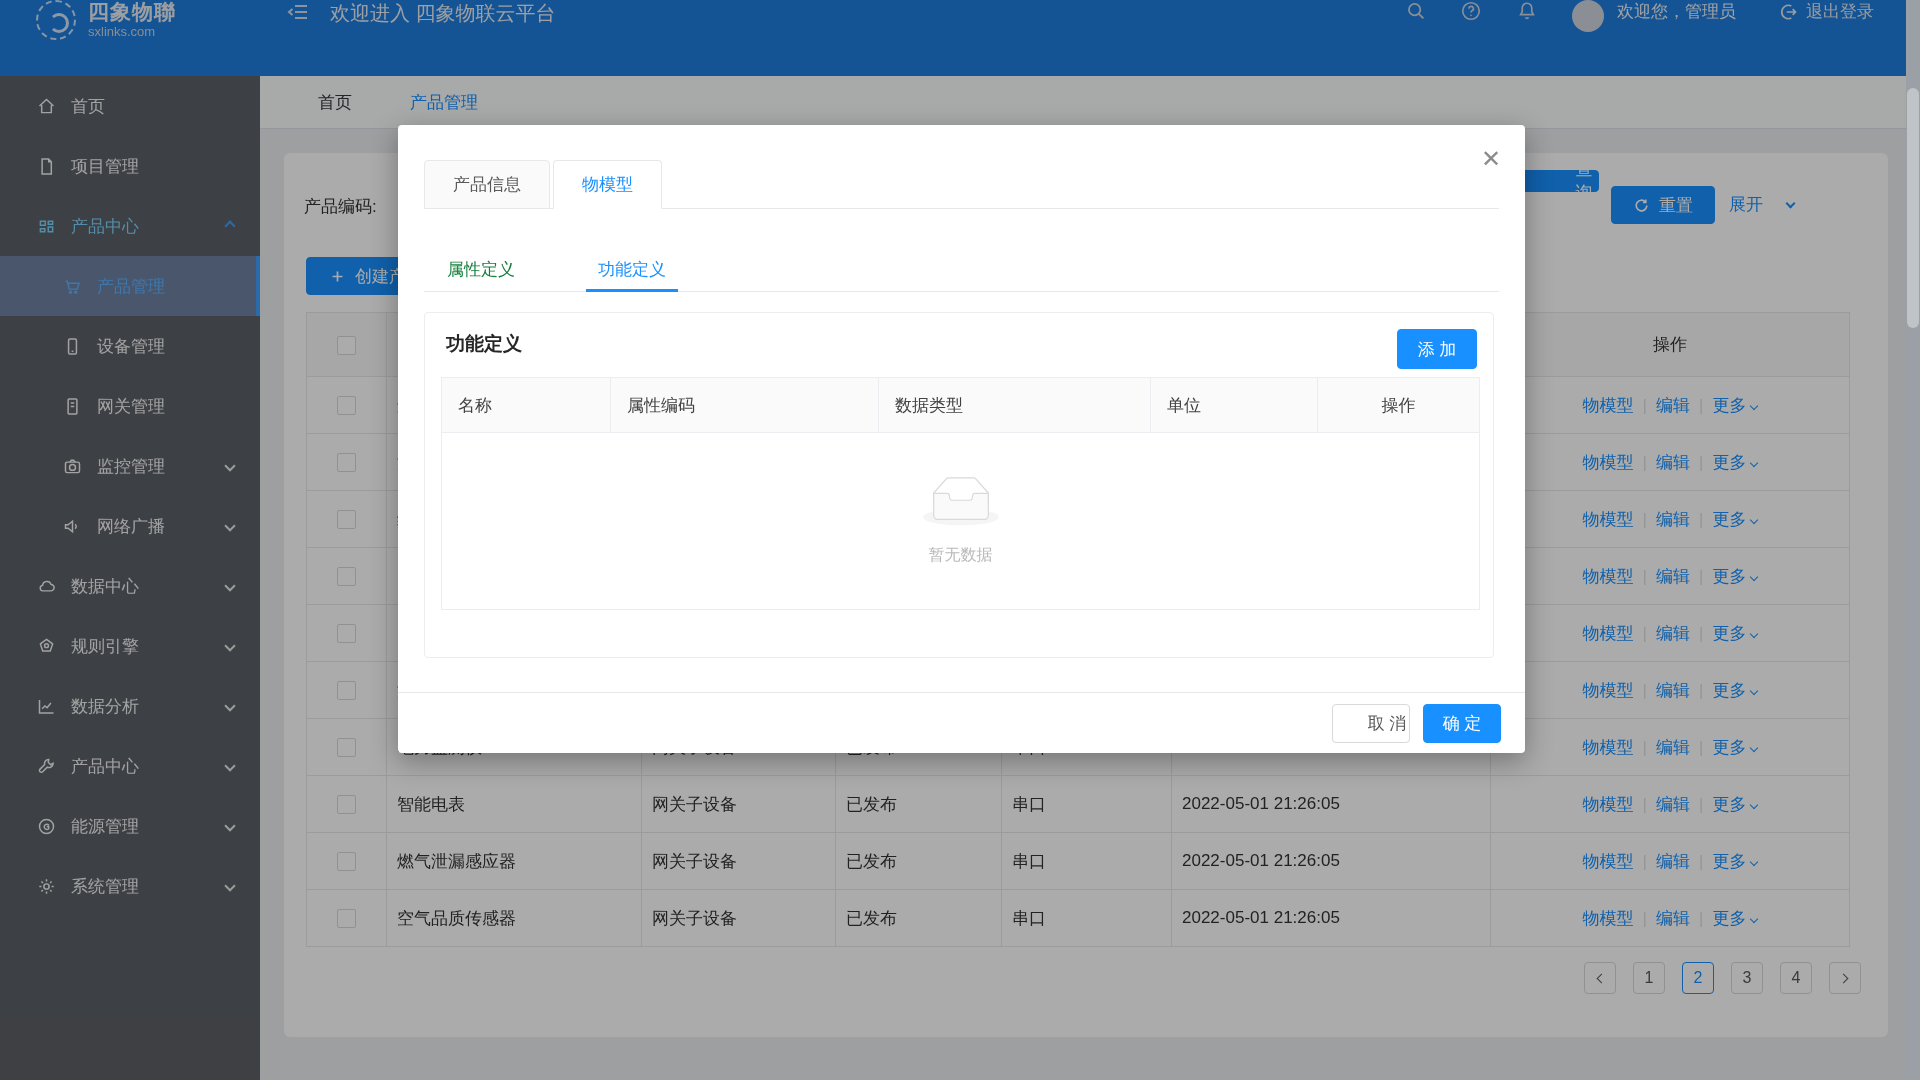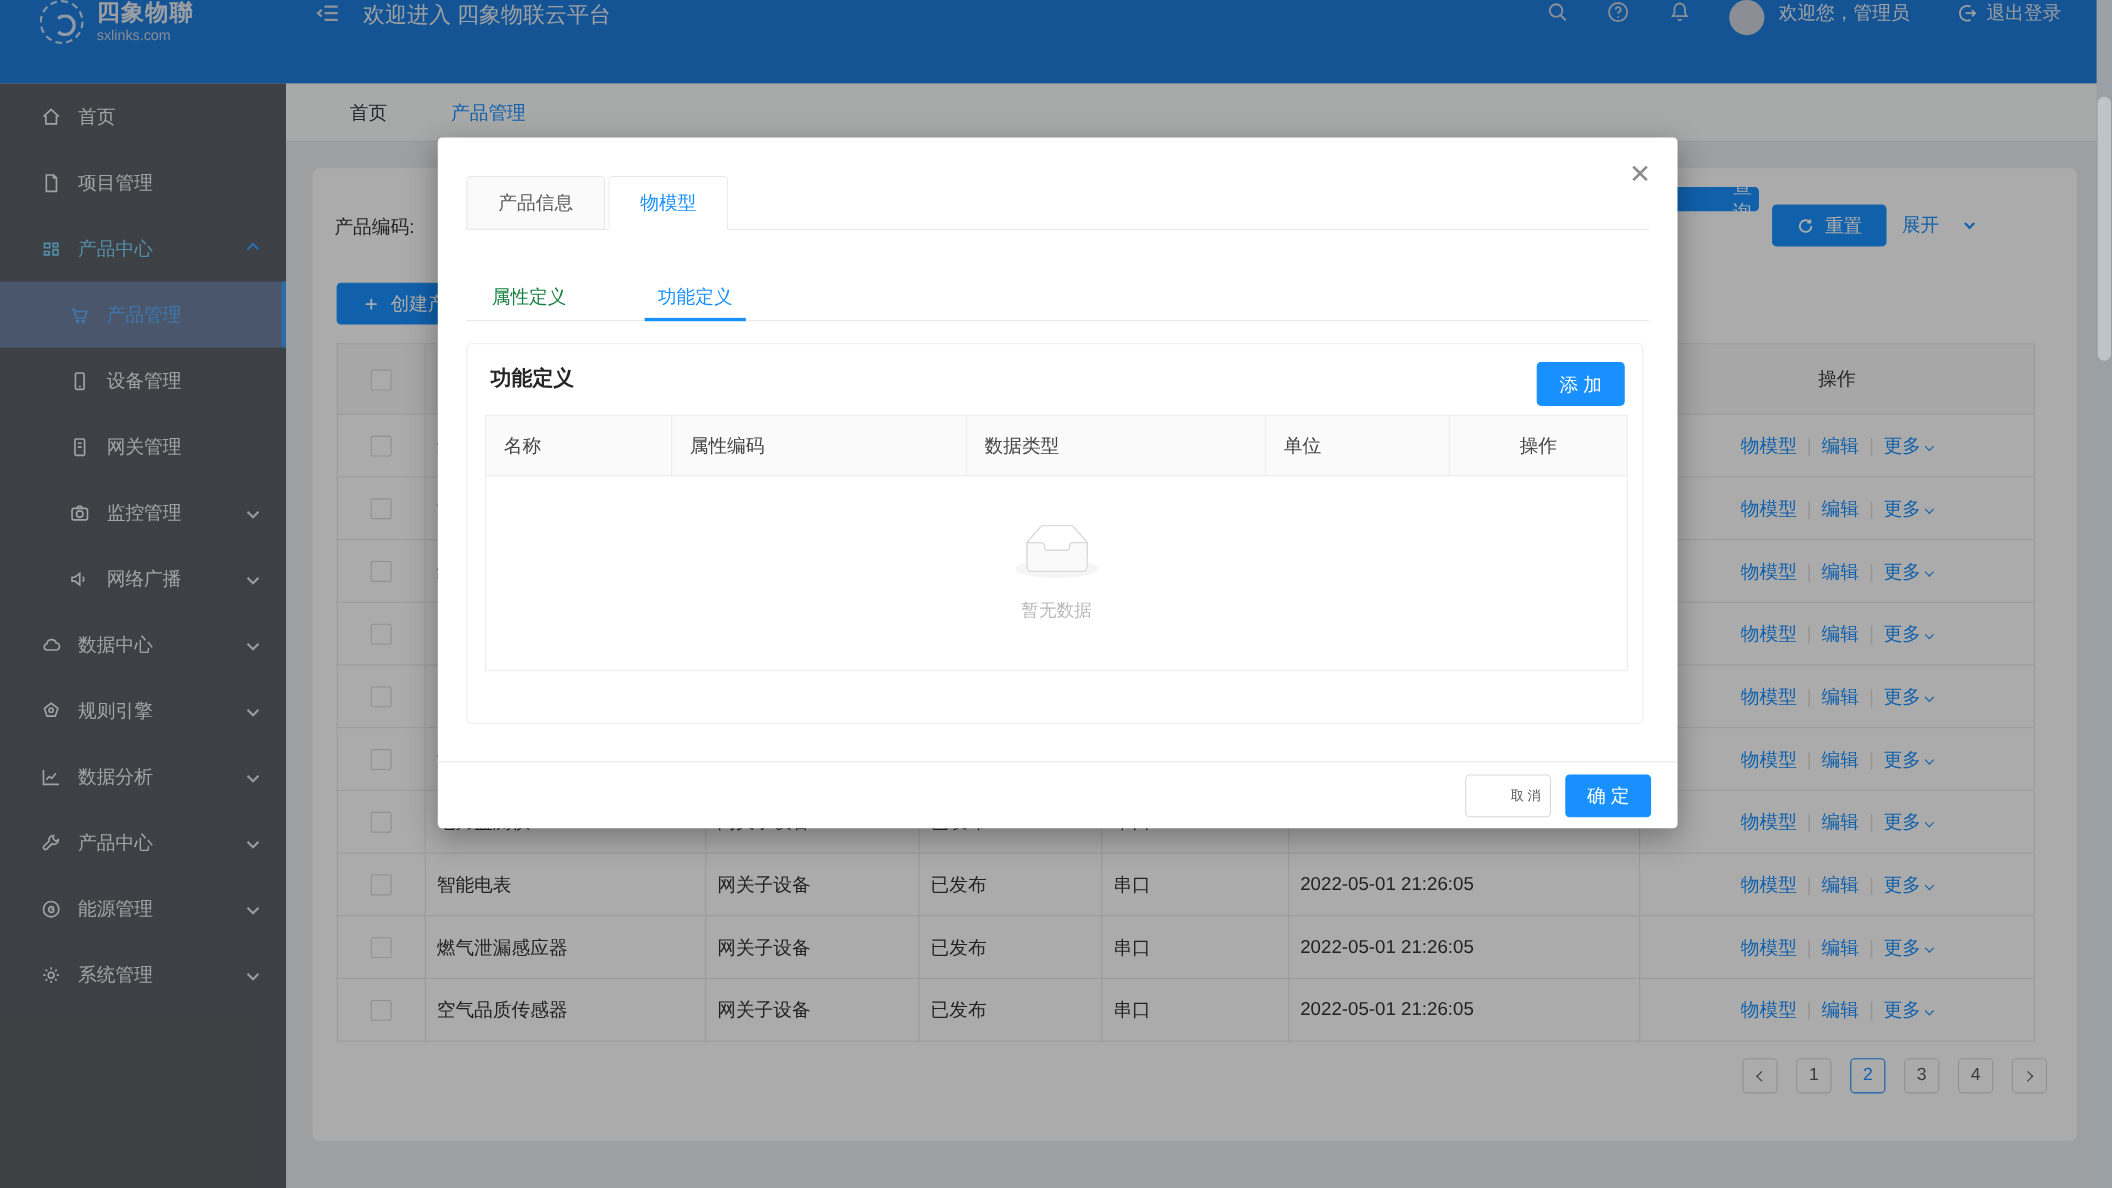--- a/index.html
+++ b/index.html
@@ -89,21 +89,21 @@
   .subtab.active::after { content:''; position:absolute; left:-12px; right:-12px; bottom:-1px; height:3px; background:#1890ff; }
   .mcard { position:absolute; left:26px; top:187px; width:1070px; height:346px; border:1px solid #ebedf0; border-radius:4px; }
   .mcard-title { position:absolute; left:21px; top:18px; font-size:19px; font-weight:bold; color:#262626; }
   .btn-add { position:absolute; right:16px; top:16px; width:80px; height:40px; }
   table.mtable { position:absolute; left:16px; top:64px; width:1038px; border-collapse:collapse; table-layout:fixed; font-size:17px; }
   .mtable th { background:#fafafa; border:1px solid #ebedf0; height:55px; font-weight:normal; color:#424242; text-align:left; padding:0 16px; }
   .mtable th.center { text-align:center; }
   .mtable td.emptycell { border:1px solid #ebedf0; border-top:none; height:177px; text-align:center; vertical-align:middle;font-family:Liberation Serif, serif; }
   .empty-text { margin-top:14px; font-size:16px; color:#b9b9b9; }
   .modal-footer { position:absolute; left:0; right:0; top:567px; height:61px; border-top:1px solid #e8e8e8; display:flex; align-items:center; justify-content:flex-end; padding-right:24px; gap:13px; }
-  .btn-plain { display:inline-flex; align-items:center; justify-content:center; background:#fff; color:#595959; border:1px solid #d9d9d9; border-radius:4px; font-size:12px; cursor:pointer;padding-left:32px; }
+  .btn-plain { display:inline-flex; align-items:center; justify-content:center; background:#fff; color:#595959; border:1px solid #d9d9d9; border-radius:4px; font-size:17px; cursor:pointer;padding-left:32px; }
   .btn-cancel { width:78px; height:39px; }
   .btn-ok { width:78px; height:39px; }
 </style>
 </head>
 <body>
 
 <div class="app">
 
   <div class="header">
     <div class="logo">

